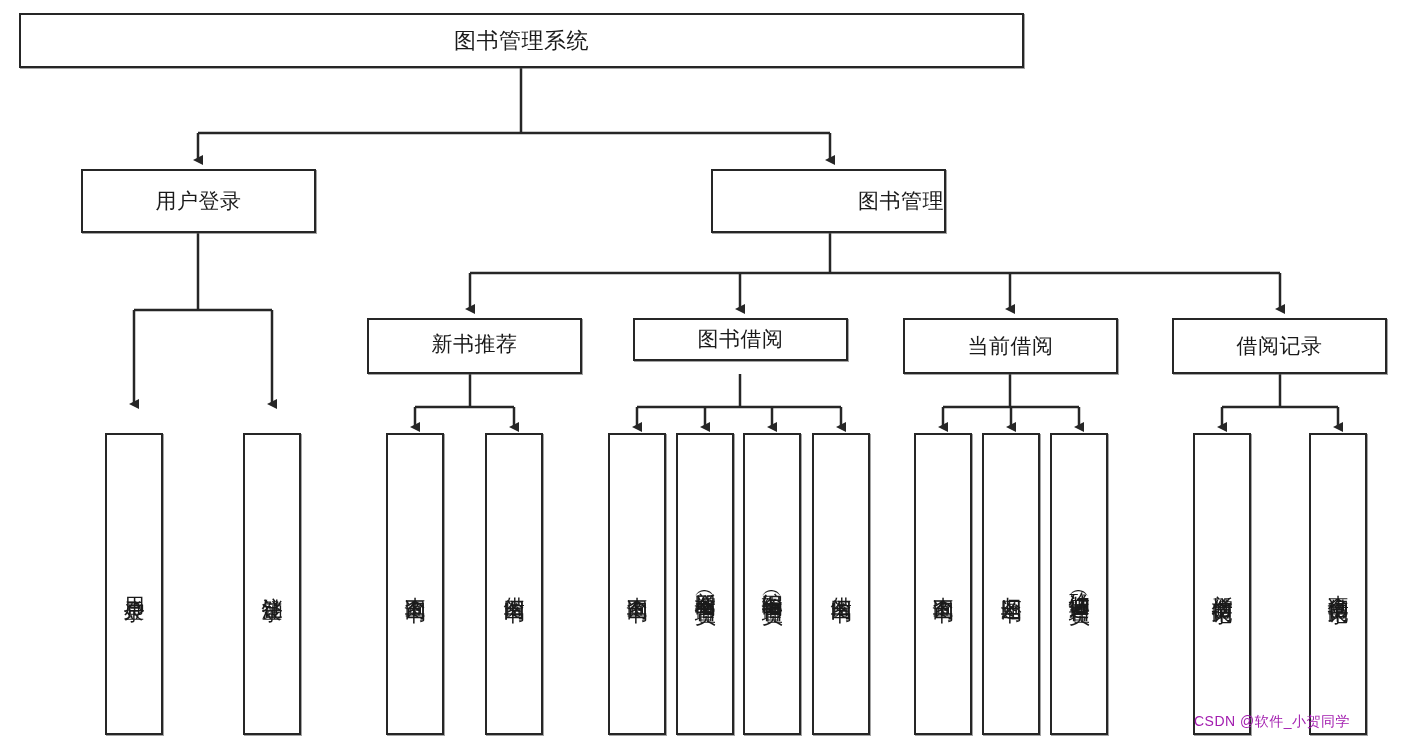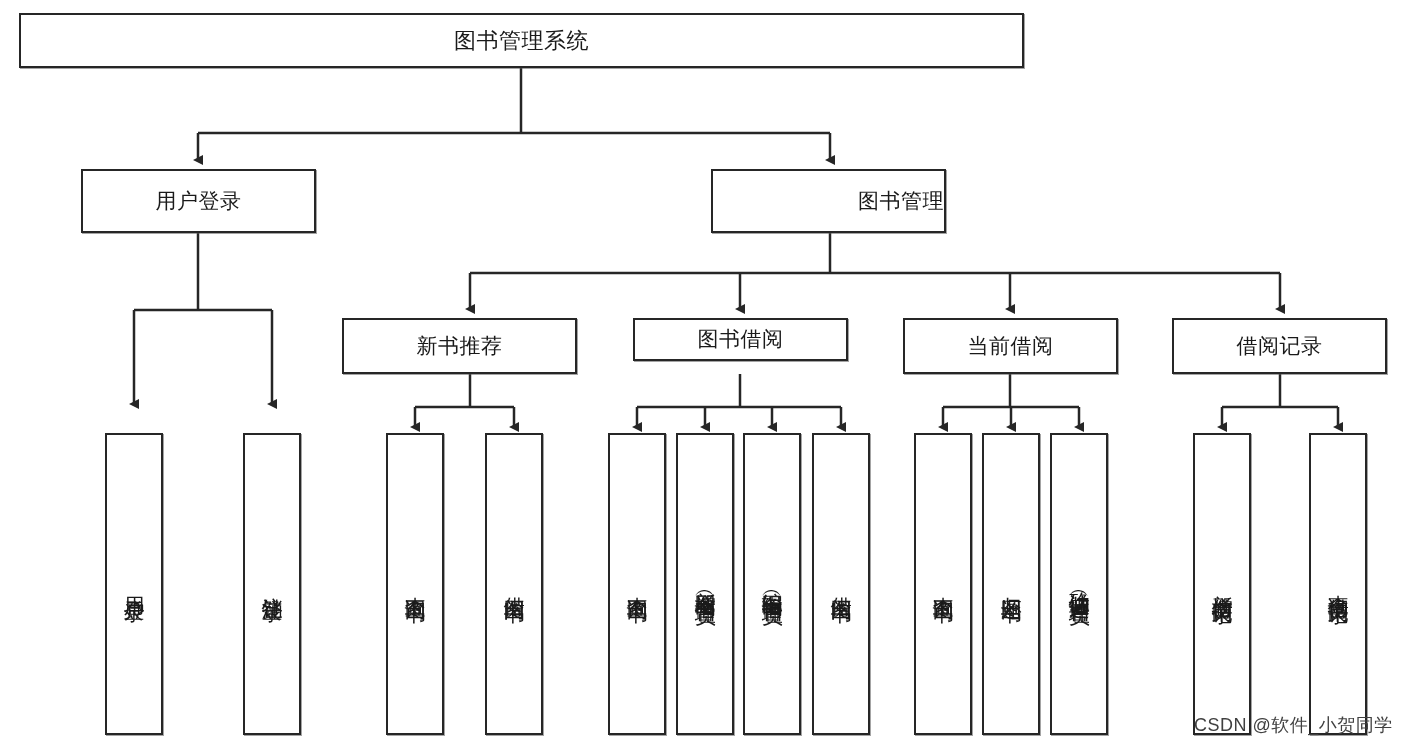--- a/index.html
+++ b/index.html
@@ -65,22 +65,22 @@
     font-size: 21px;
     line-height: 1.25;
     letter-spacing: 2px;
     white-space: nowrap;
     text-align: center;
   }
   .watermark {
     position: absolute;
     left: 1194px;
     top: 713px;
-    font-size: 18px;
-    color: #404040;
+    font-size: 14px;
+    color: #a21caf;
     white-space: nowrap;
     letter-spacing: 0.5px;
     pointer-events: none;
   }
 </style>
 </head>
 <body>
 
 <div id="diagram">
 
@@ -139,21 +139,21 @@
     <span class="label">图书管理系统</span>
   </div>
 
   <div class="node horiz" style="left:81px; top:169px; width:235px; height:64px;">
     <span class="label">用户登录</span>
   </div>
   <div class="node horiz" style="left:711px; top:169px; width:235px; height:64px;justify-content:flex-end;">
     <span class="label">图书管理</span>
   </div>
 
-  <div class="node horiz" style="left:342px; top:318px; width:235px; height:56px;">
+  <div class="node horiz" style="left:367px; top:318px; width:215px; height:56px;font-family:Liberation Mono, monospace;">
     <span class="label">新书推荐</span>
   </div>
   <div class="node horiz" style="left:633px; top:318px; width:215px; height:43px;">
     <span class="label">图书借阅</span>
   </div>
   <div class="node horiz" style="left:1172px; top:318px; width:215px; height:56px;">
     <span class="label">借阅记录</span>
   </div>
   <div class="node horiz" style="left:903px; top:318px; width:215px; height:56px;">
     <span class="label">当前借阅</span>

